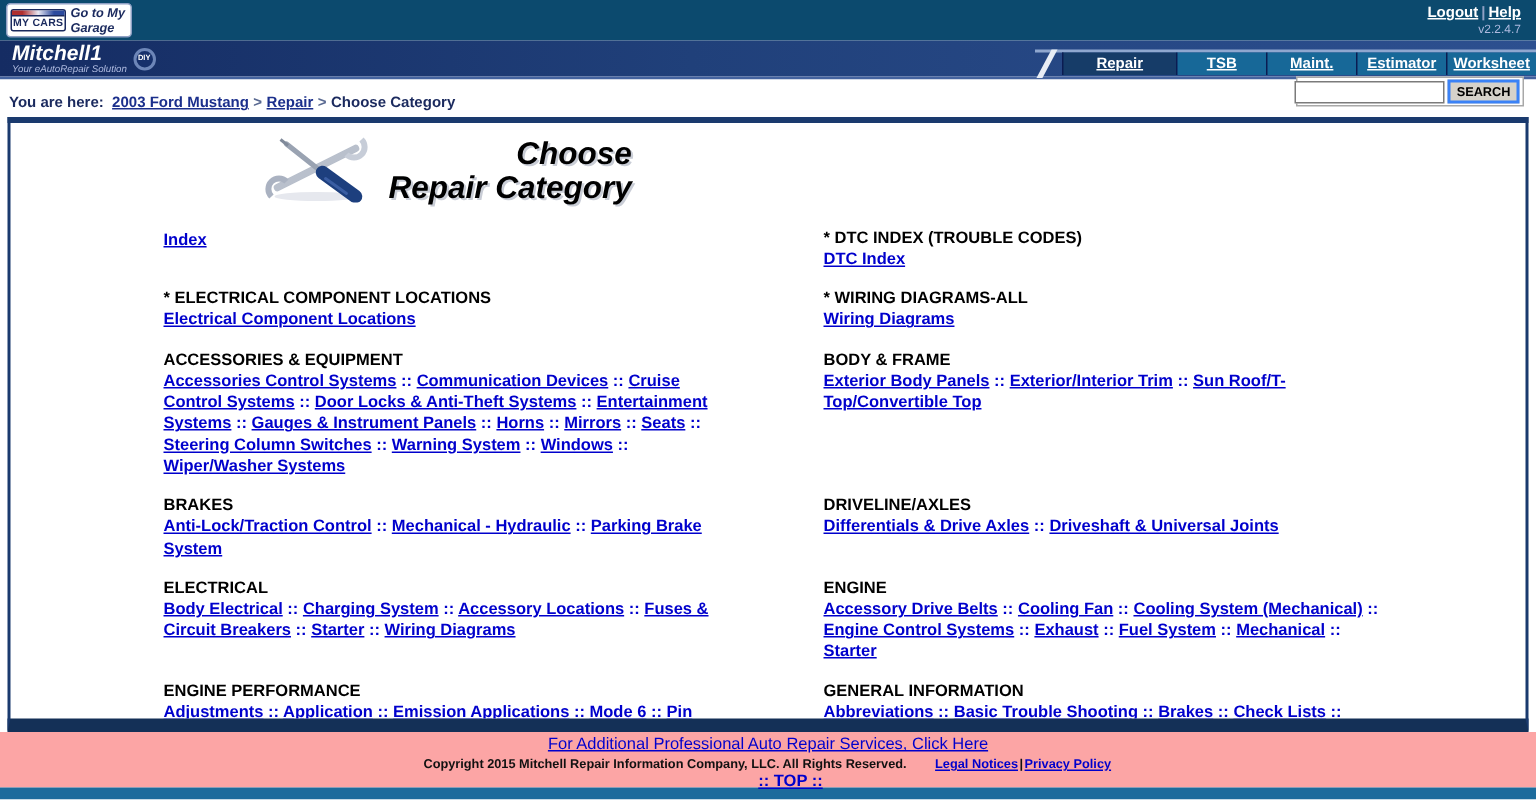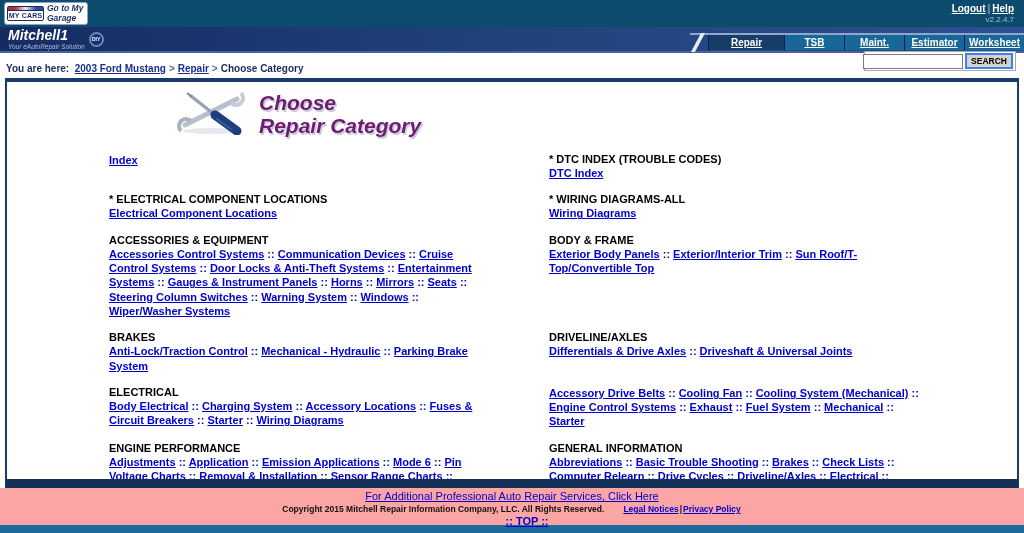--- a/index.html
+++ b/index.html
@@ -91,22 +91,22 @@
 
   
   .main-panel {
     margin:0 5px; height:410px; background:#ffffff;
     border:2px solid #1a3a6e; border-top-width:4px;
     border-bottom:9px solid #143057;
     overflow:hidden;
   }
   .title-block { margin-left:168px; padding-top:7px; display:flex; gap:12px; align-items:flex-start; }
   .title-text {
-    font-size:21px; font-weight:bold; font-style:italic; color:#701a75;
-    line-height:1.1; text-shadow:1.5px 1.5px 0 #c9cdd6; padding-top:2px;
+    font-size:21px; font-weight:bold; font-style:italic; color:#000000;
+    line-height:1.1; text-shadow:1.5px 1.5px 0 #c9cdd6; padding-top:2px;text-align:right;
   }
 
   
   .category-grid {
     margin:16px 0 0 102px;
     display:grid; grid-template-columns:440px 440px;
   }
   .cat-cell { width:378px; padding-bottom:13px; }
   .cat-heading { font-size:11px; font-weight:bold; color:#000000; margin-bottom:1px; }
   .cat-links { font-size:11px; font-weight:bold; line-height:1.3; }
@@ -234,20 +234,21 @@
       </div>
       <div class="cat-cell">
         <div class="cat-heading">DRIVELINE/AXLES</div>
         <div class="cat-links"><a>Differentials &amp; Drive Axles</a><span class="sep"> :: </span><a>Driveshaft &amp; Universal Joints</a></div>
       </div>
       <div class="cat-cell">
         <div class="cat-heading">ELECTRICAL</div>
         <div class="cat-links"><a>Body Electrical</a><span class="sep"> :: </span><a>Charging System</a><span class="sep"> :: </span><a>Accessory Locations</a><span class="sep"> :: </span><a>Fuses &amp; Circuit Breakers</a><span class="sep"> :: </span><a>Starter</a><span class="sep"> :: </span><a>Wiring Diagrams</a></div>
       </div>
       <div class="cat-cell">
+        <div class="cat-heading">ENGINE</div>
         <div class="cat-links"><a>Accessory Drive Belts</a><span class="sep"> :: </span><a>Cooling Fan</a><span class="sep"> :: </span><a>Cooling System (Mechanical)</a><span class="sep"> :: </span><a>Engine Control Systems</a><span class="sep"> :: </span><a>Exhaust</a><span class="sep"> :: </span><a>Fuel System</a><span class="sep"> :: </span><a>Mechanical</a><span class="sep"> :: </span><a>Starter</a></div>
       </div>
       <div class="cat-cell">
         <div class="cat-heading">ENGINE PERFORMANCE</div>
         <div class="cat-links"><a>Adjustments</a><span class="sep"> :: </span><a>Application</a><span class="sep"> :: </span><a>Emission Applications</a><span class="sep"> :: </span><a>Mode 6</a><span class="sep"> :: </span><a>Pin Voltage Charts</a><span class="sep"> :: </span><a>Removal &amp; Installation</a><span class="sep"> :: </span><a>Sensor Range Charts</a><span class="sep"> :: </span></div>
       </div>
       <div class="cat-cell">
         <div class="cat-heading">GENERAL INFORMATION</div>
         <div class="cat-links"><a>Abbreviations</a><span class="sep"> :: </span><a>Basic Trouble Shooting</a><span class="sep"> :: </span><a>Brakes</a><span class="sep"> :: </span><a>Check Lists</a><span class="sep"> :: </span><a>Computer Relearn</a><span class="sep"> :: </span><a>Drive Cycles</a><span class="sep"> :: </span><a>Driveline/Axles</a><span class="sep"> :: </span><a>Electrical</a><span class="sep"> :: </span></div>
       </div>

